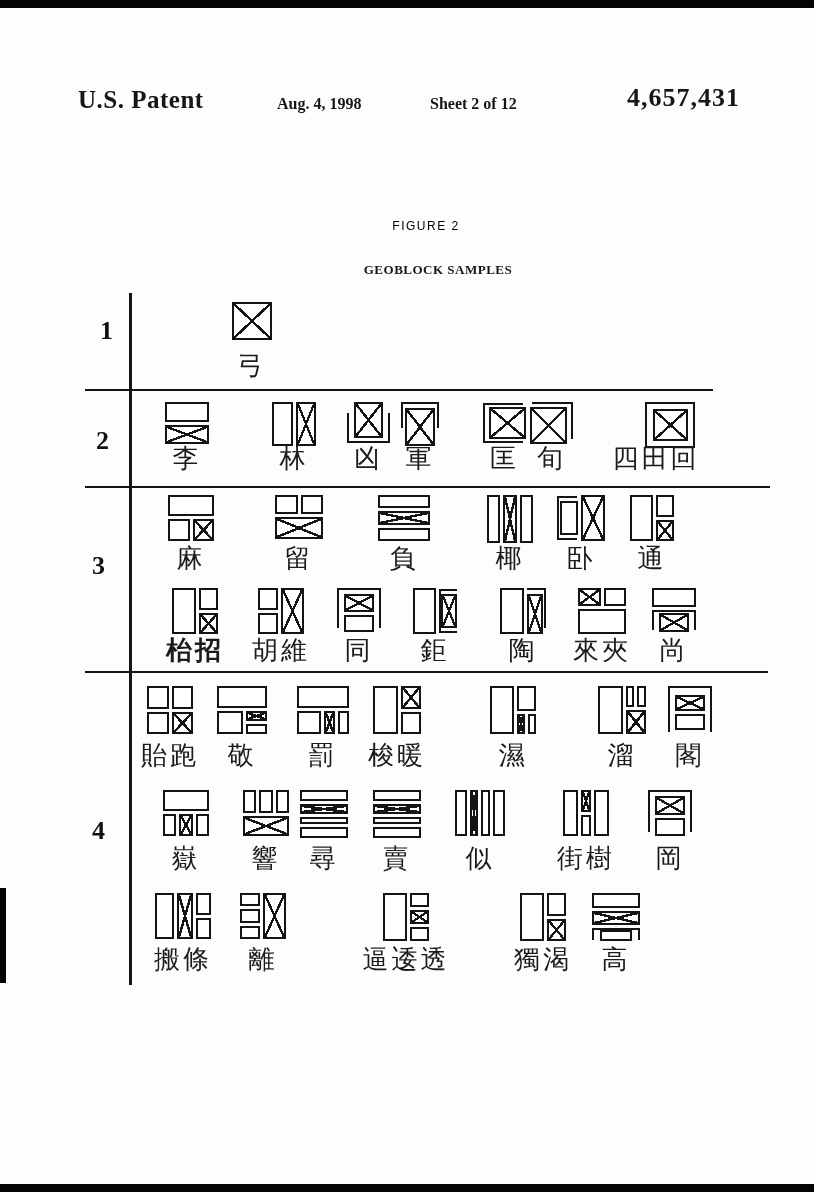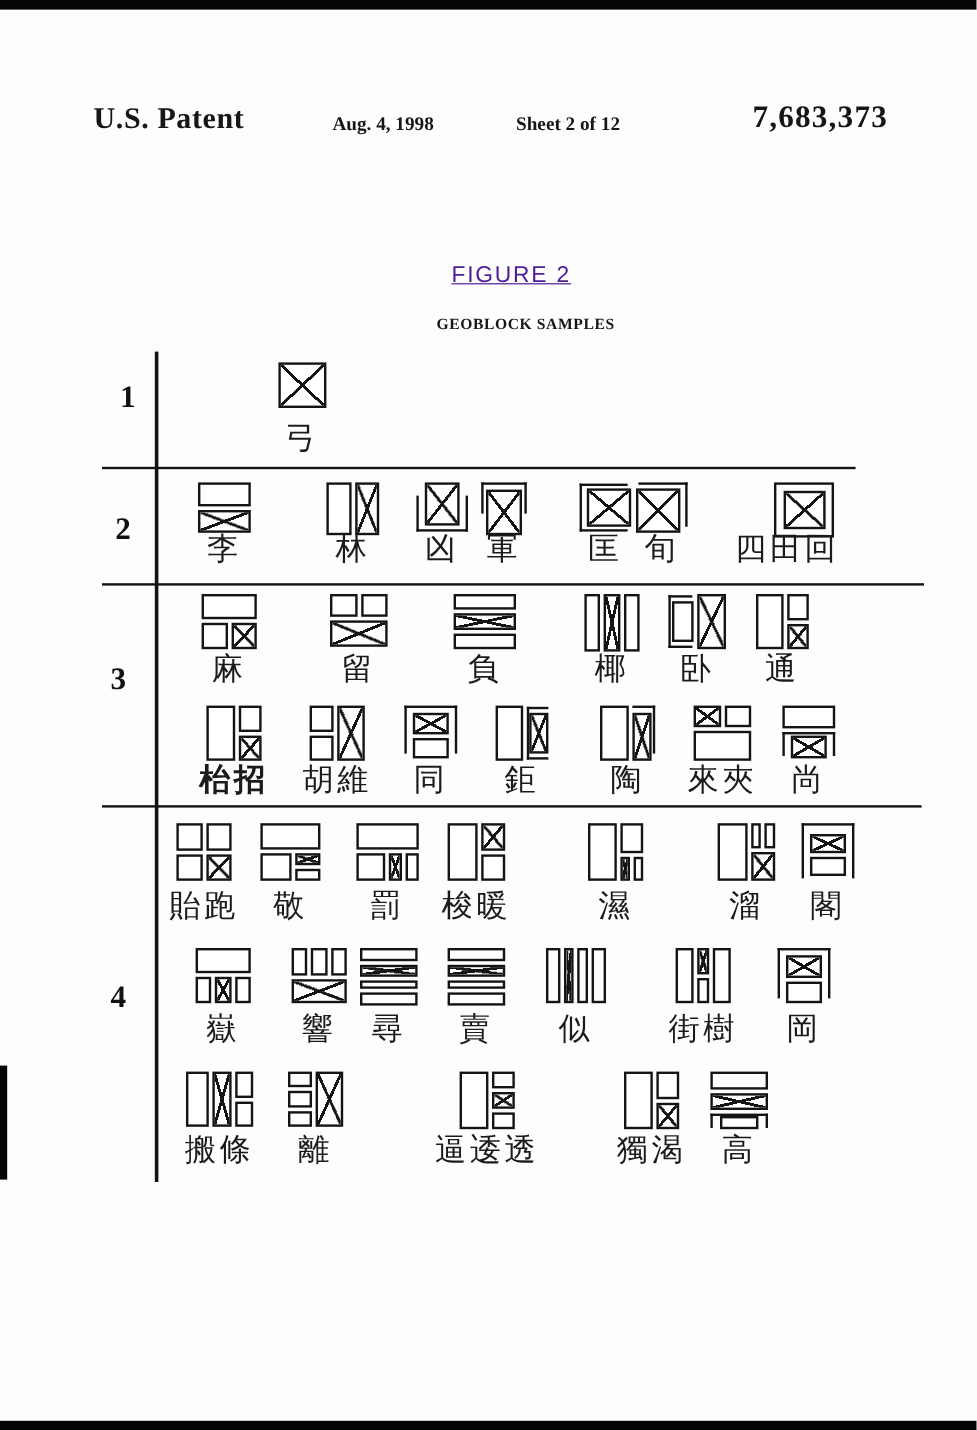--- a/index.html
+++ b/index.html
@@ -6,21 +6,21 @@
   .page{position:relative;width:814px;height:1192px;background:#fdfdfd;overflow:hidden;
         font-family:"Liberation Serif",serif;color:#161616;}
   .abs{position:absolute;}
   
   .h-title{left:78px;top:86px;font-size:25px;font-weight:bold;letter-spacing:.5px;}
   .h-date{left:277px;top:95px;font-size:16px;font-weight:bold;text-align:right;}
   .h-sheet{left:430px;top:95px;font-size:16px;font-weight:bold;}
   .h-num{left:627px;top:83px;font-size:26px;font-weight:bold;letter-spacing:1px;}
   
   .f-title{left:426px;top:219px;transform:translateX(-50%);
-           font-family:"Liberation Sans",sans-serif;font-size:19px;letter-spacing:1.5px;color:#4c1d95;text-decoration:underline;}
+           font-family:"Liberation Sans",sans-serif;font-size:12px;letter-spacing:1.5px;color:#000000;}
   .f-sub{left:438px;top:262px;transform:translateX(-50%);font-size:13px;font-weight:bold;letter-spacing:.5px;}
   
   .vline{position:absolute;width:3px;background:#141414;}
   .hline{position:absolute;height:2px;background:#141414;}
   .rownum{position:absolute;font-size:26px;font-weight:bold;color:#111;}
   .artifact{position:absolute;background:#050505;}
   
   .group{position:absolute;}
   .blocks{display:flex;align-items:stretch;}
   .block{display:flex;}
@@ -47,21 +47,21 @@
           font-family:"DejaVu Sans","Liberation Serif",sans-serif;font-size:26px;
           letter-spacing:3px;color:#1b1b1b;line-height:1;}
 </style>
 </head>
 <body>
 
 <div class="page" id="page">
   <span class="abs h-title">U.S. Patent</span>
   <span class="abs h-date">Aug. 4, 1998</span>
   <span class="abs h-sheet">Sheet 2 of 12</span>
-  <span class="abs h-num">7,683,373</span>
+  <span class="abs h-num">4,657,431</span>
   <span class="abs f-title">FIGURE 2</span>
   <span class="abs f-sub">GEOBLOCK SAMPLES</span>
   <div id="layer">
       <div class="vline" style="left: 129px; top: 293px; height: 692px;"></div>
       <div class="hline" style="left: 85px; top: 389px; width: 628px;"></div>
       <div class="hline" style="left: 85px; top: 486px; width: 685px;"></div>
       <div class="hline" style="left: 85px; top: 671px; width: 683px;"></div>
       <div class="rownum" style="left: 100px; top: 316px;">1</div>
       <div class="rownum" style="left: 96px; top: 426px;">2</div>
       <div class="rownum" style="left: 92px; top: 551px;">3</div>

